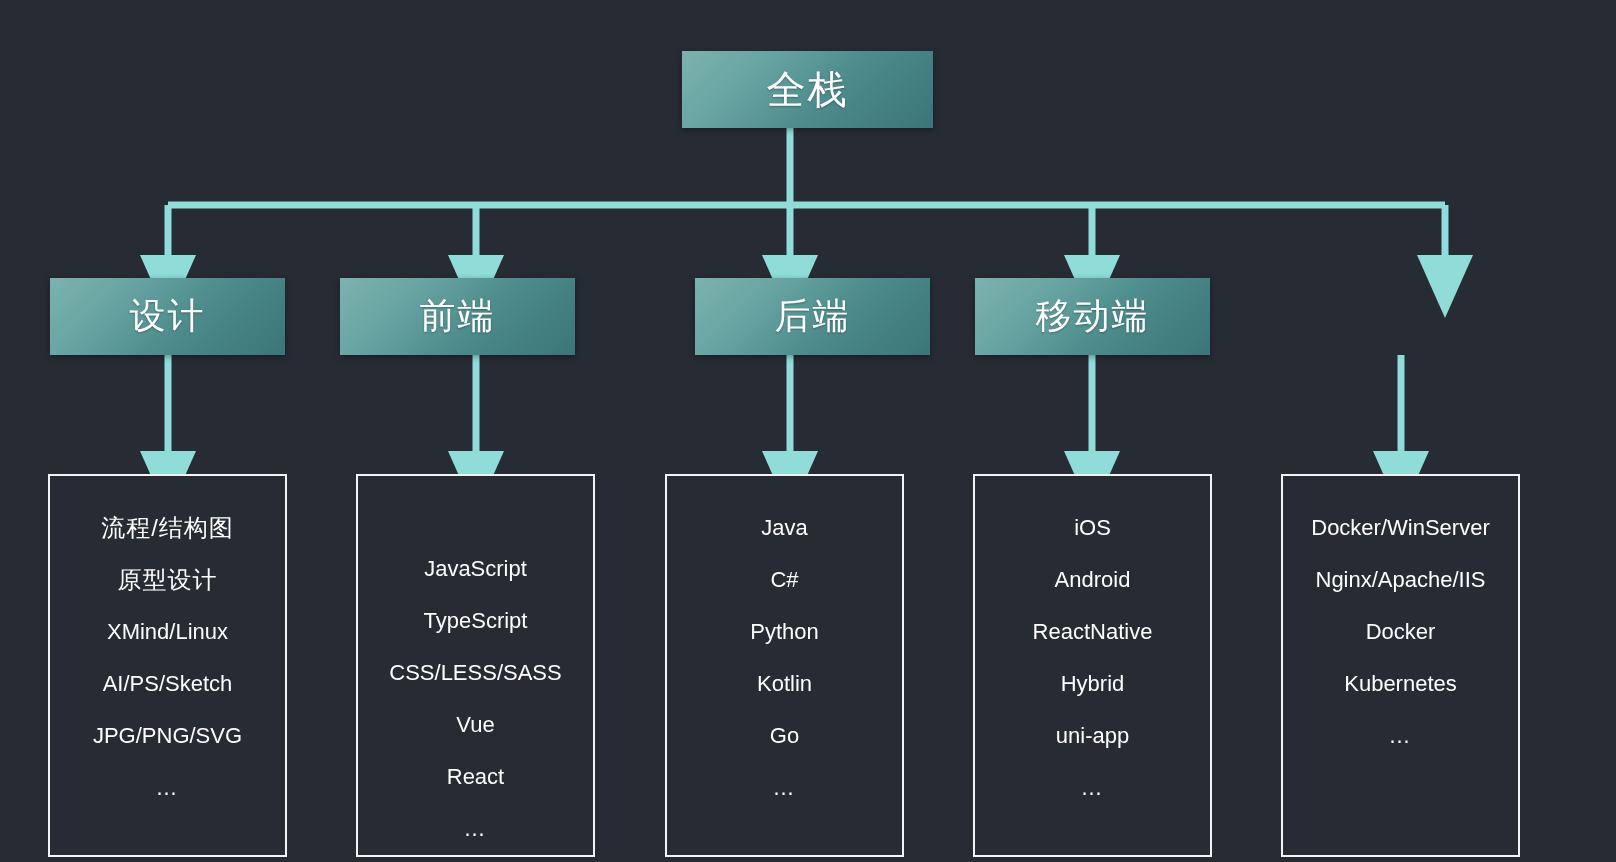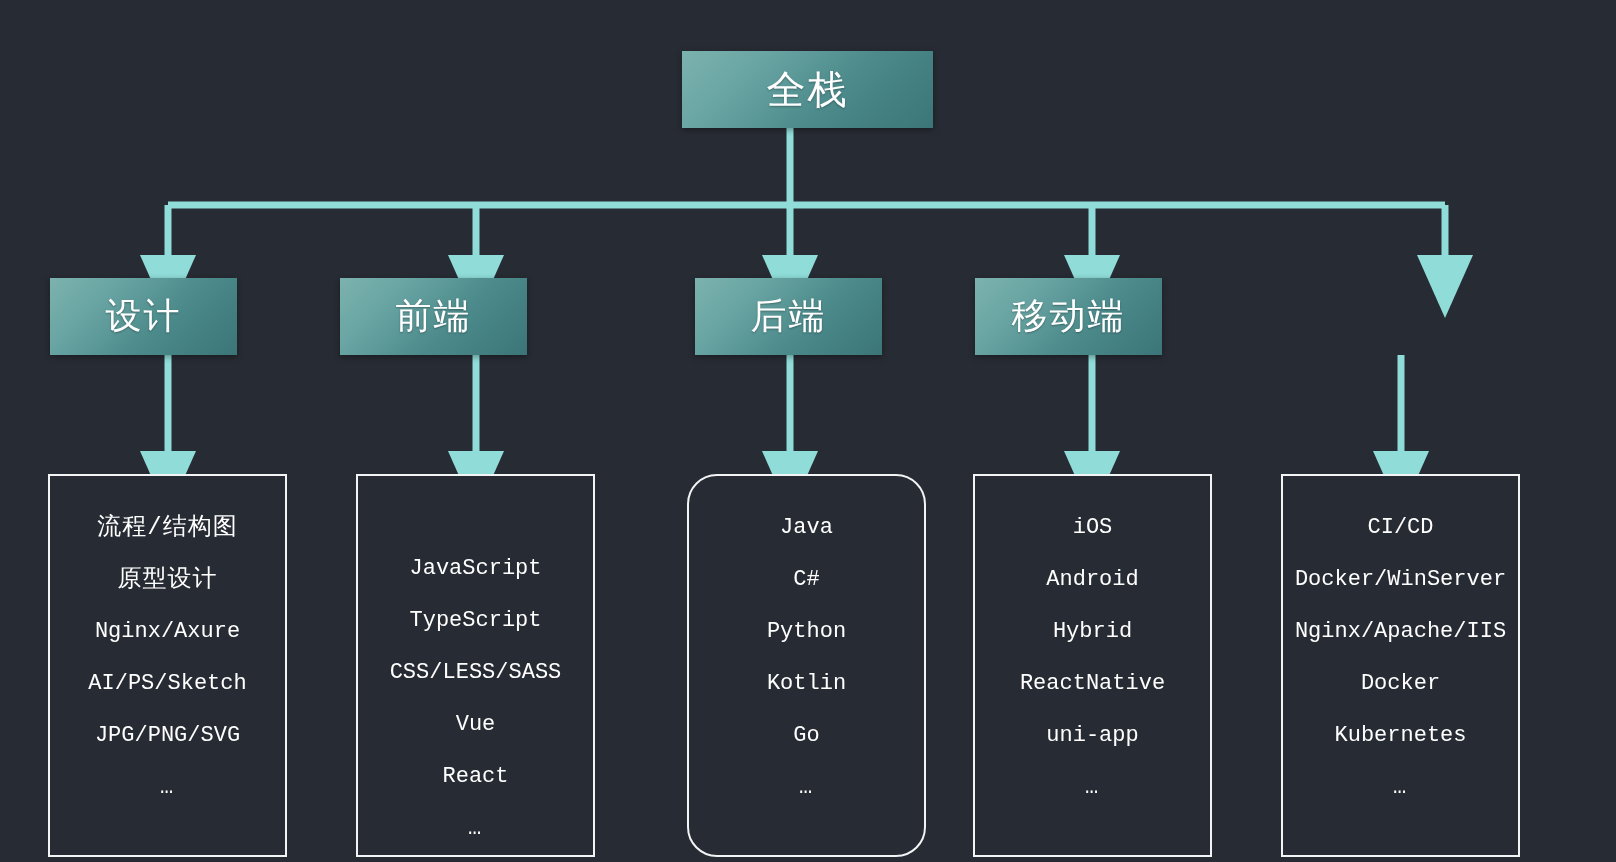--- a/index.html
+++ b/index.html
@@ -7,21 +7,21 @@
     margin: 0;
     padding: 0;
     background: #272b33;
   }
   #canvas {
     position: relative;
     width: 1616px;
     height: 862px;
     background: #272b33;
     overflow: hidden;
-    font-family: Liberation Mono, monospace;
+    font-family: Liberation Sans, sans-serif;
   }
 
   
   #connectors {
     position: absolute;
     left: 0;
     top: 0;
     width: 1616px;
     height: 862px;
     pointer-events: none;
@@ -43,21 +43,21 @@
   }
   .node-box.root {
     left: 682px;
     top: 51px;
     width: 251px;
     height: 77px;
     font-size: 39px;
   }
   .node-box.branch {
     top: 278px;
-    width: 187px;
+    width: 235px;
     height: 77px;
     font-size: 36px;
   }
   .branch-0 { left: 50px; }
   .branch-1 { left: 340px; }
   .branch-2 { left: 667px; margin-left: 28px; }
   .branch-3 { left: 975px; text-align: right; }
   .branch-4 { left: 1283px; }
 
   
@@ -71,21 +71,21 @@
     background: #272b33;
     display: flex;
     flex-direction: column;
     align-items: center;
     justify-content: flex-start;
     padding-top: 26px;
     z-index: 3;
   }
   .leaf-0 { left: 48px; }
   .leaf-1 { left: 356px; justify-content: flex-end; }
-  .leaf-2 { left: 687px; border-radius: 30px; }
+  .leaf-2 { left: 665px; }
   .leaf-3 { left: 973px; }
   .leaf-4 { left: 1281px; }
 
   .leaf-item {
     color: #ffffff;
     font-size: 22px;
     line-height: 52px;
     height: 52px;
     white-space: nowrap;
     text-align: center;
@@ -143,21 +143,21 @@
   <div class="node-box branch branch-2">
     <span>后端</span>
   </div>
   <div class="node-box branch branch-3">
     <span>移动端</span>
   </div>
 
   <div class="leaf-box leaf-0">
     <div class="leaf-item cjk">流程/结构图</div>
     <div class="leaf-item cjk">原型设计</div>
-    <div class="leaf-item">Nginx/Axure</div>
+    <div class="leaf-item">XMind/Linux</div>
     <div class="leaf-item">AI/PS/Sketch</div>
     <div class="leaf-item">JPG/PNG/SVG</div>
     <div class="leaf-item ellipsis">…</div>
   </div>
 
   <div class="leaf-box leaf-1">
     <div class="leaf-item">JavaScript</div>
     <div class="leaf-item">TypeScript</div>
     <div class="leaf-item">CSS/LESS/SASS</div>
     <div class="leaf-item">Vue</div>
@@ -170,28 +170,27 @@
     <div class="leaf-item">C#</div>
     <div class="leaf-item">Python</div>
     <div class="leaf-item">Kotlin</div>
     <div class="leaf-item">Go</div>
     <div class="leaf-item ellipsis">…</div>
   </div>
 
   <div class="leaf-box leaf-3">
     <div class="leaf-item">iOS</div>
     <div class="leaf-item">Android</div>
+    <div class="leaf-item">ReactNative</div>
     <div class="leaf-item">Hybrid</div>
-    <div class="leaf-item">ReactNative</div>
     <div class="leaf-item">uni-app</div>
     <div class="leaf-item ellipsis">…</div>
   </div>
 
   <div class="leaf-box leaf-4">
-    <div class="leaf-item">CI/CD</div>
     <div class="leaf-item">Docker/WinServer</div>
     <div class="leaf-item">Nginx/Apache/IIS</div>
     <div class="leaf-item">Docker</div>
     <div class="leaf-item">Kubernetes</div>
     <div class="leaf-item ellipsis">…</div>
   </div>
 
 </div>
 
 </body></html>

